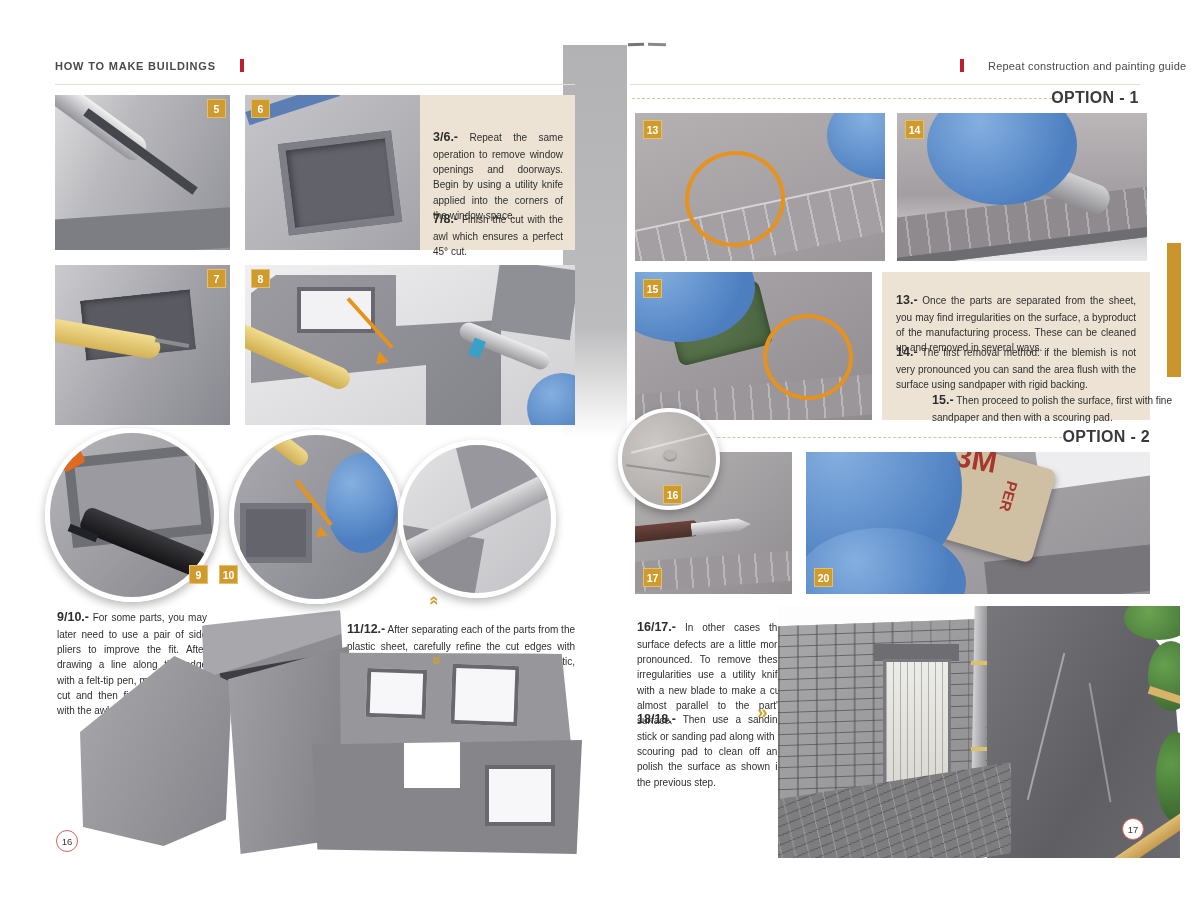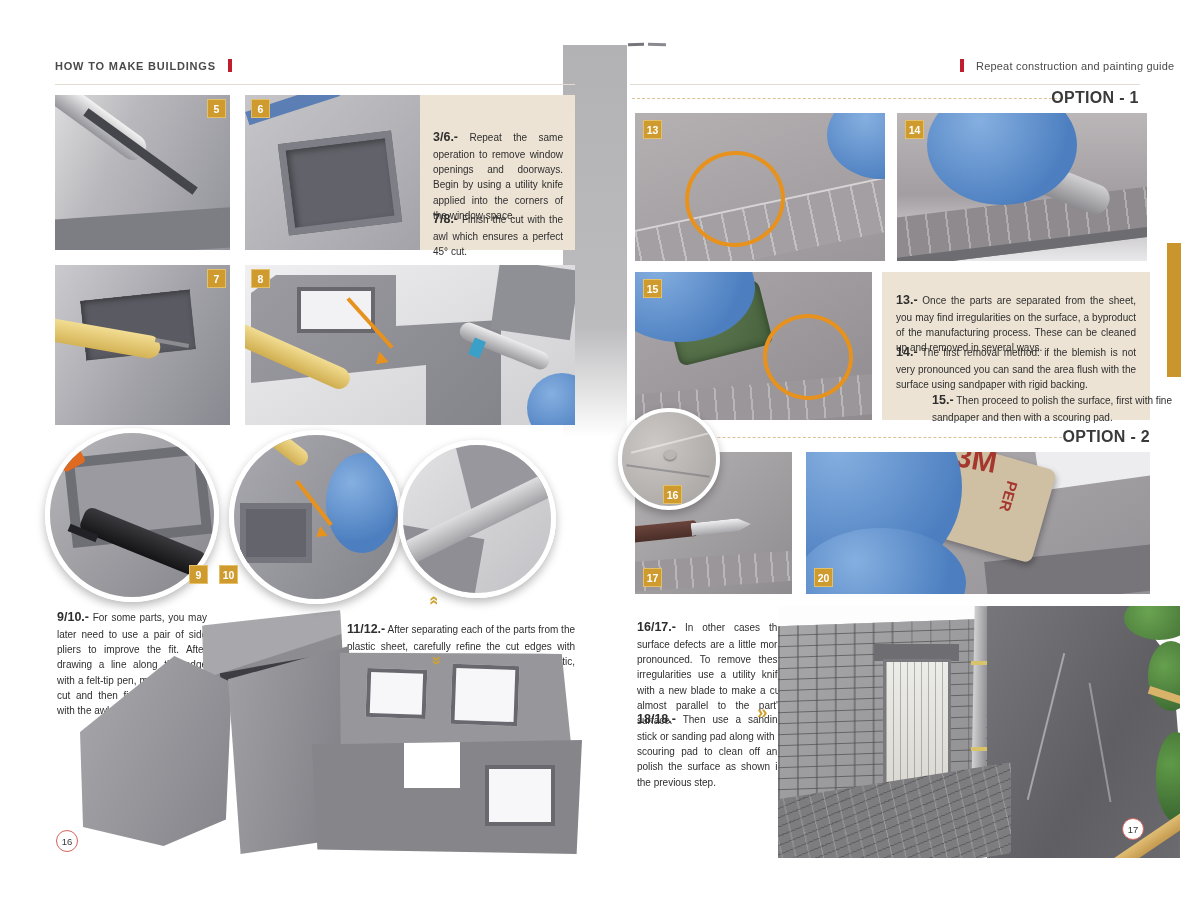--- a/index.html
+++ b/index.html
@@ -4,21 +4,21 @@
 <style>
   html,body{margin:0;padding:0;}
   body{width:1200px;height:900px;background:#ffffff;font-family:"Liberation Sans",sans-serif;position:relative;overflow:hidden;color:#2e2e2e;}
   .abs{position:absolute;}
   .photo{position:absolute;overflow:hidden;background:#a8a8ac;}
   .badge{position:absolute;width:17px;height:17px;background:#cf9b2f;border:1px solid #e3c06a;color:#fff;font-size:10.5px;font-weight:bold;display:flex;align-items:center;justify-content:center;z-index:6;}
   .circle{position:absolute;border-radius:50%;border:5px solid #fff;box-shadow:0 4px 10px rgba(0,0,0,.28);overflow:hidden;z-index:3;background:#a8a8ac;}
   .cap{position:absolute;font-size:10px;line-height:1.52;color:#2e2e2e;text-align:justify;}
   .cap b{font-size:12.5px;}
   .beige{position:absolute;background:#ece3d4;}
-  .hdr{position:absolute;font-size:11px;font-weight:bold;color:#4a4a4a;letter-spacing:0.8px;display:flex;align-items:center;gap:12px;}
+  .hdr{position:absolute;font-size:11px;font-weight:bold;color:#4a4a4a;letter-spacing:0.8px;display:flex;align-items:center;gap:24px;}
   .redbar{width:4px;height:13px;background:#bf1e2e;}
   .hdr-line{position:absolute;height:1px;background:#e2ddd3;}
   .opt-label{position:absolute;font-size:16px;font-weight:bold;color:#3a3a3a;letter-spacing:0.3px;z-index:2;}
   .opt-line{position:absolute;border-top:1px dashed #d9c49a;z-index:1;}
   .page-num{position:absolute;width:22px;height:22px;border-radius:50%;background:#fff;border:1.5px solid #d4635c;color:#3a3a3a;font-size:9.5px;display:flex;align-items:center;justify-content:center;z-index:7;box-sizing:border-box;}
   .chev{position:absolute;color:#cfa12e;font-weight:bold;font-size:17px;z-index:4;line-height:1;}
   .chev.up{transform:rotate(-90deg);}
   .chev.down{transform:rotate(90deg);}
   .glove{position:absolute;border-radius:50%;background:radial-gradient(circle at 35% 30%,#85afe0,#4d7fc0 70%);}
   .oring{position:absolute;border:4px solid #e8921e;border-radius:50%;}

